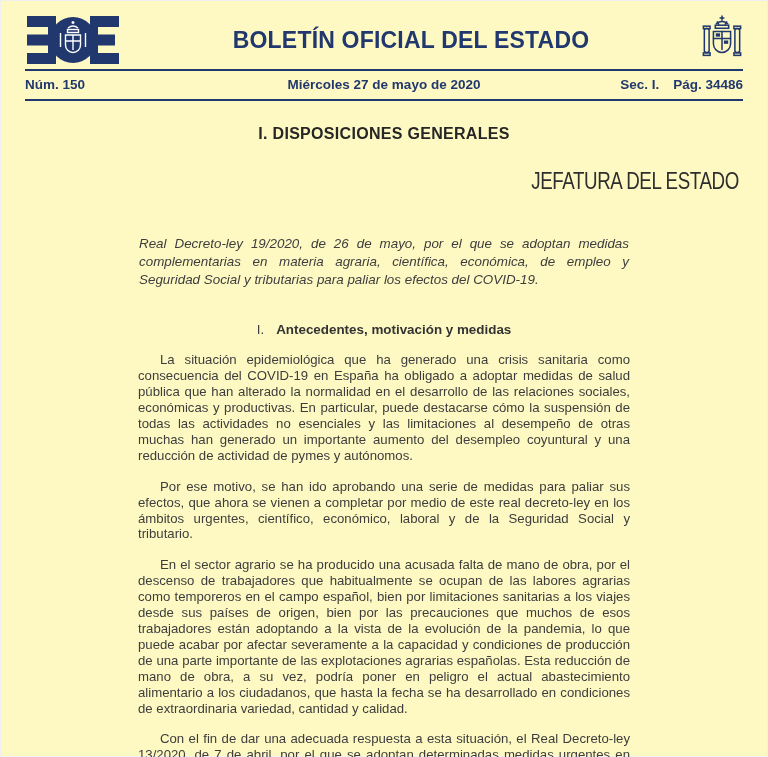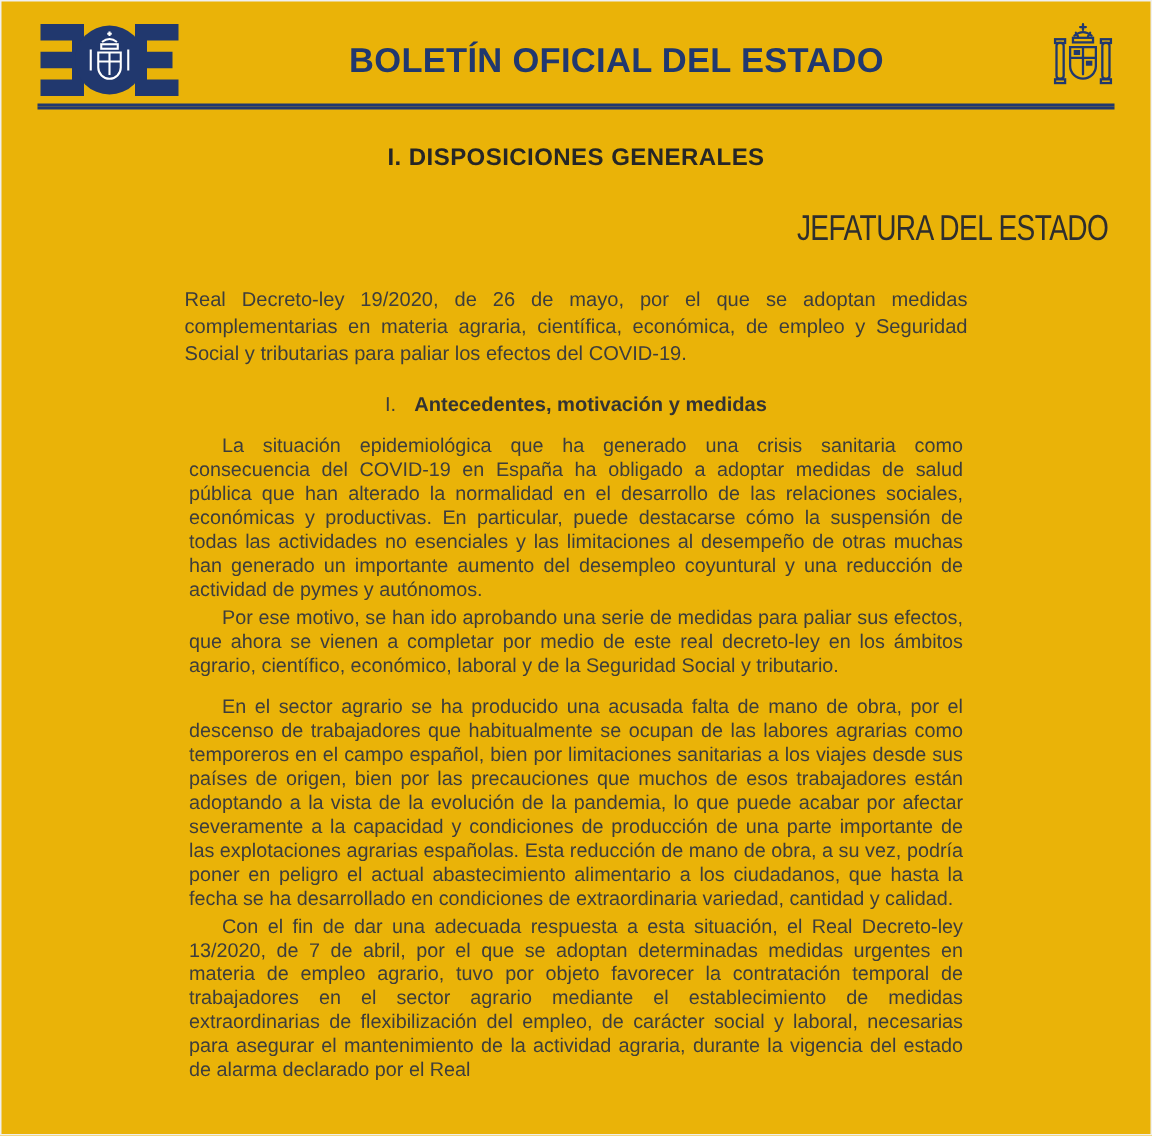--- a/index.html
+++ b/index.html
@@ -1,21 +1,21 @@
 <!DOCTYPE html>
 <html lang="es"><head>
 <meta charset="utf-8">
 <style>
   html,body{margin:0;padding:0;}
   body{
     width:768px;height:757px;overflow:hidden;background:#ffffff;
     font-family:"Liberation Sans","DejaVu Sans",sans-serif;
     -webkit-font-smoothing:antialiased;
   }
-  .page{width:768px;height:757px;position:relative;background:#eab308;box-shadow:inset 0 0 0 1px #f0f0f0;}
+  .page{width:768px;height:757px;position:relative;background:#fef9c3;box-shadow:inset 0 0 0 1px #f0f0f0;}
 
   
   .header-top{display:flex;align-items:center;padding:15px 25px 4px 25px;height:50px;}
   .logo-box{width:96px;height:50px;flex:0 0 auto;}
   .masthead-title{
     flex:1;text-align:center;margin:0;
     font-size:23px;font-weight:bold;color:#21386e;letter-spacing:.2px;
   }
   .coat-box{width:42px;height:52px;flex:0 0 auto;display:flex;justify-content:flex-end;}
   .rule{height:2px;background:#21386e;margin:0 25px;}
@@ -33,32 +33,32 @@
     font-size:16px;font-weight:bold;color:#262626;letter-spacing:.3px;
   }
   .issuer-heading{
     margin:24px 0 0 0;text-align:right;font-weight:400;color:#2e2e2e;font-size:24px;
   }
   .issuer-heading span{display:inline-block;transform:scaleX(.78);letter-spacing:-.5px;}
 
   .item-block{display:flex;margin:24px 123px 0 123px;}
   .item-number{width:67px;flex:0 0 auto;font-weight:bold;font-size:13.5px;color:#3d3d3d;}
   .item-title{
-    flex:1;margin:0;font-size:13.4px;line-height:17.8px;
+    flex:1;margin:16px;font-style:italic;font-size:13.4px;line-height:17.8px;
     text-align:justify;color:#3d3d3d;
   }
 
   .subhead{margin:18px 123px 0 123px;text-align:center;font-size:13.4px;color:#3d3d3d;}
   .subhead .numeral{margin-right:12px;}
   .subhead .t-bold{font-weight:bold;color:#333;}
   .subhead .t-italic{font-style:italic;}
 
   .body-text{margin:12px 123px 0 123px;}
   .body-text p{
-    margin:3px;font-size:13.2px;line-height:15.9px;color:#3d3d3d;
+    margin:15px;font-size:13.2px;line-height:15.9px;color:#3d3d3d;
     text-align:justify;text-indent:22px;
   }
 </style>
 </head>
 <body>
 
 <div class="page">
 
   <header>
     <div class="header-top">
@@ -105,20 +105,28 @@
           <g fill="#21386e">
             <rect x="15.5" y="20" width="4.5" height="3.5"></rect>
             <rect x="24" y="27.5" width="4.5" height="3.5"></rect>
           </g>
         </svg>
       </div>
     </div>
 
     <div class="rule"></div>
 
+    <div class="meta-row">
+      <span class="meta-left">Núm. 150</span>
+      <span class="meta-center">Miércoles 27 de mayo de 2020</span>
+      <span class="meta-right">
+        <span>Sec. I.</span>
+        <span>Pág. 34486</span>
+      </span>
+    </div>
 
     <div class="rule"></div>
   </header>
 
   <main>
 
     <h2 class="section-heading">I. DISPOSICIONES GENERALES</h2>
 
     <h3 class="issuer-heading">
       <span>JEFATURA DEL ESTADO</span>
@@ -127,21 +135,21 @@
     <div class="item-block">
       <p class="item-title">Real Decreto-ley 19/2020, de 26 de mayo, por el que se adoptan medidas complementarias en materia agraria, científica, económica, de empleo y Seguridad Social y tributarias para paliar los efectos del COVID-19.</p>
     </div>
 
     <div class="subhead">
       <span class="numeral">I.</span><span class="t-bold">Antecedentes, motivación y medidas</span>
     </div>
 
     <div class="body-text">
       <p>La situación epidemiológica que ha generado una crisis sanitaria como consecuencia del COVID-19 en España ha obligado a adoptar medidas de salud pública que han alterado la normalidad en el desarrollo de las relaciones sociales, económicas y productivas. En particular, puede destacarse cómo la suspensión de todas las actividades no esenciales y las limitaciones al desempeño de otras muchas han generado un importante aumento del desempleo coyuntural y una reducción de actividad de pymes y autónomos.</p>
-      <p>Por ese motivo, se han ido aprobando una serie de medidas para paliar sus efectos, que ahora se vienen a completar por medio de este real decreto-ley en los ámbitos agrario, científico, económico, laboral y de la Seguridad Social y tributario.</p>
+      <p>Por ese motivo, se han ido aprobando una serie de medidas para paliar sus efectos, que ahora se vienen a completar por medio de este real decreto-ley en los ámbitos urgentes, científico, económico, laboral y de la Seguridad Social y tributario.</p>
     </div>
 
 
     <div class="body-text">
       <p>En el sector agrario se ha producido una acusada falta de mano de obra, por el descenso de trabajadores que habitualmente se ocupan de las labores agrarias como temporeros en el campo español, bien por limitaciones sanitarias a los viajes desde sus países de origen, bien por las precauciones que muchos de esos trabajadores están adoptando a la vista de la evolución de la pandemia, lo que puede acabar por afectar severamente a la capacidad y condiciones de producción de una parte importante de las explotaciones agrarias españolas. Esta reducción de mano de obra, a su vez, podría poner en peligro el actual abastecimiento alimentario a los ciudadanos, que hasta la fecha se ha desarrollado en condiciones de extraordinaria variedad, cantidad y calidad.</p>
       <p>Con el fin de dar una adecuada respuesta a esta situación, el Real Decreto-ley 13/2020, de 7 de abril, por el que se adoptan determinadas medidas urgentes en materia de empleo agrario, tuvo por objeto favorecer la contratación temporal de trabajadores en el sector agrario mediante el establecimiento de medidas extraordinarias de flexibilización del empleo, de carácter social y laboral, necesarias para asegurar el mantenimiento de la actividad agraria, durante la vigencia del estado de alarma declarado por el Real</p>
     </div>
 
   </main>
 </div>

